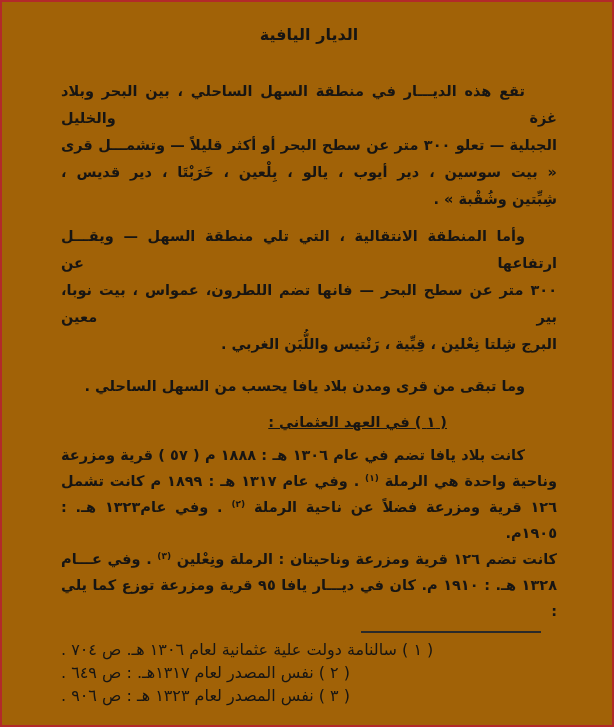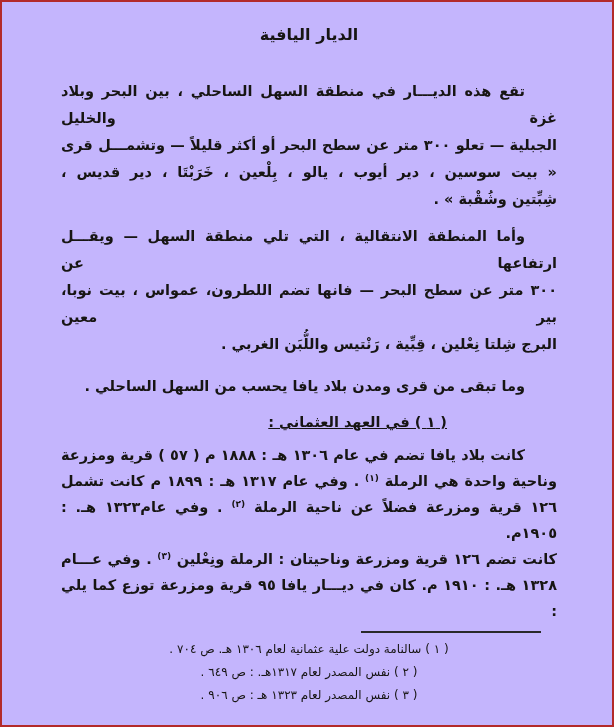--- a/index.html
+++ b/index.html
@@ -2,21 +2,21 @@
 <html><head>
 <meta charset="utf-8">
 <style>
   html, body { margin: 0; padding: 0; background: #ffffff; }
   .page {
     position: relative;
     width: 614px;
     height: 727px;
     box-sizing: border-box;
     border: 2px solid #b32a2a;
-    background: #c4b5fd;
+    background: #a16207;
     overflow: hidden;
     direction: rtl;
     font-family: "DejaVu Sans", sans-serif;
     color: #171513;
     padding: 0 55px 0 59px;
   }
   .title {
     margin-top: 22px;
     text-align: center;
     font-weight: bold;
@@ -51,22 +51,22 @@
     vertical-align: 5px;
     letter-spacing: 0;
   }
   .fn-sep {
     width: 180px;
     height: 0;
     border-top: 2px solid #2a2a2a;
     margin: 7px 16px 5px auto;
   }
   .footnotes {
-    font-size: 12px;
-    text-align: center;
+    font-size: 16px;
+    text-align: left;
   }
   .footnotes .fn-line { line-height: 23px; }
   .page-number {
     margin-top: 17px;
     text-align: center;
     font-weight: bold;
     font-size: 20px;
     line-height: 20px;
   }
 </style>

